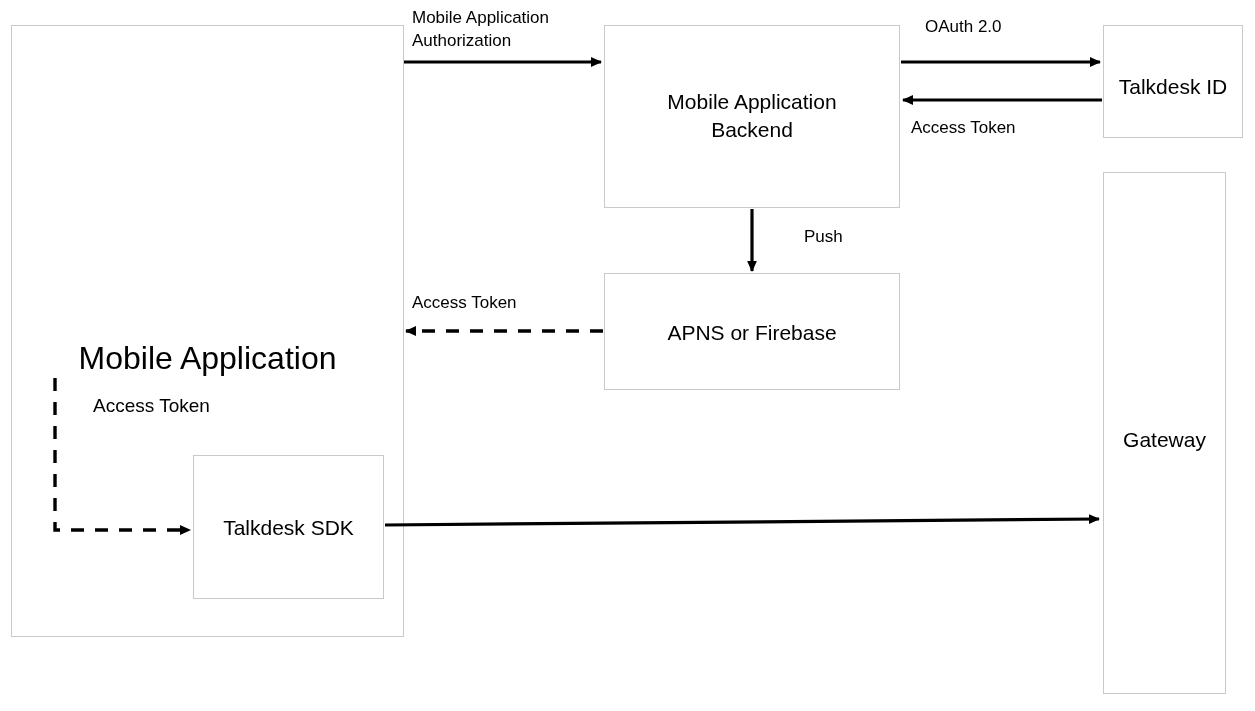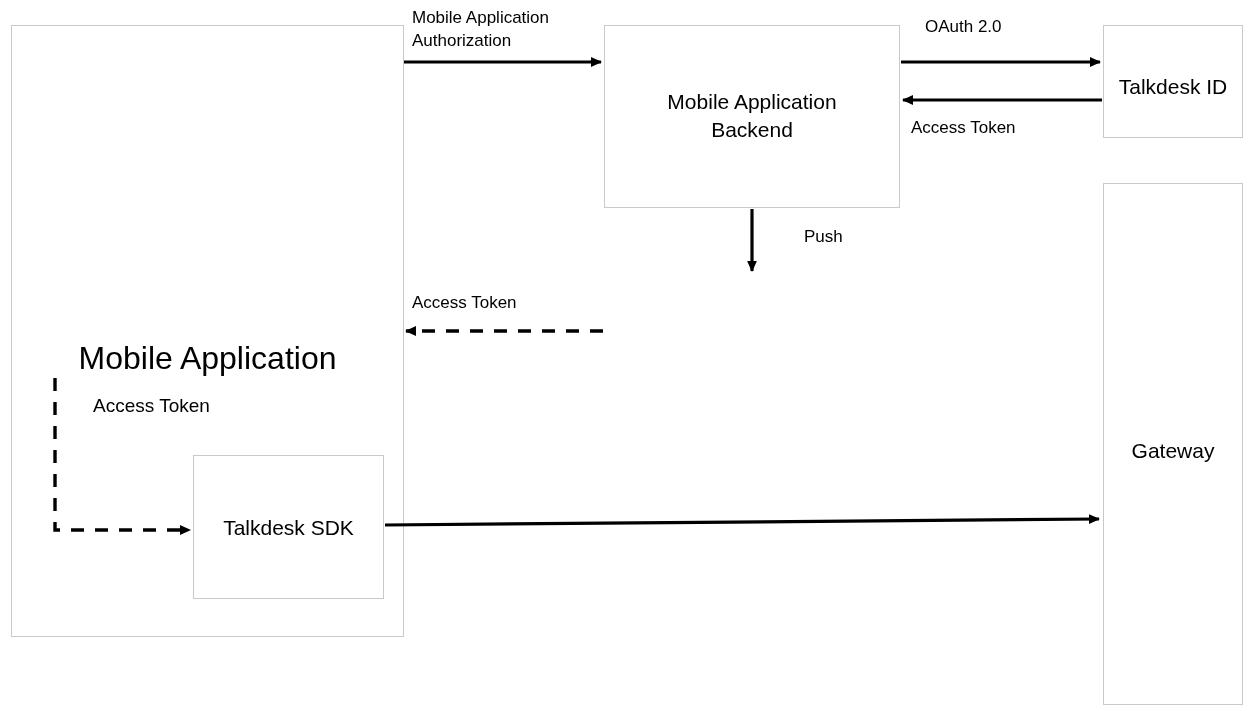--- a/index.html
+++ b/index.html
@@ -63,26 +63,29 @@
 
   <div class="box" style="left:193px; top:455px; width:191px; height:144px;padding-left:16px;">
     <div class="box-label fs-node" style="top:58px;">Talkdesk SDK</div>
   </div>
 
   <div class="box" style="left:604px; top:25px; width:296px; height:183px;">
     <div class="box-label fs-node" style="top:62px;">Mobile Application
 Backend</div>
   </div>
 
+  <div class="box" style="left:604px; top:273px; width:296px; height:117px;">
+    <div class="box-label fs-node" style="top:45px;">APNS or Firebase</div>
+  </div>
 
   <div class="box" style="left:1103px; top:25px; width:140px; height:113px;">
     <div class="box-label fs-node" style="top:47px;">Talkdesk ID</div>
   </div>
 
-  <div class="box" style="left:1103px; top:183px; width:140px; height:522px;padding-left:44px;">
+  <div class="box" style="left:1103px; top:172px; width:123px; height:522px;padding-left:44px;">
     <div class="box-label fs-node" style="top:253px;">Gateway</div>
   </div>
 
   <svg class="edges" viewBox="0 0 1255 711" xmlns="http://www.w3.org/2000/svg">
     <defs>
       <marker id="arrowR" markerWidth="11" markerHeight="11" refX="10" refY="5.5" orient="auto" markerUnits="userSpaceOnUse">
         <path d="M0,0.6 L11,5.5 L0,10.4 z" fill="#000000"></path>
       </marker>
       <marker id="arrowL" markerWidth="11" markerHeight="11" refX="10" refY="5.5" orient="auto" markerUnits="userSpaceOnUse">
         <path d="M0,0.6 L11,5.5 L0,10.4 z" fill="#000000"></path>

